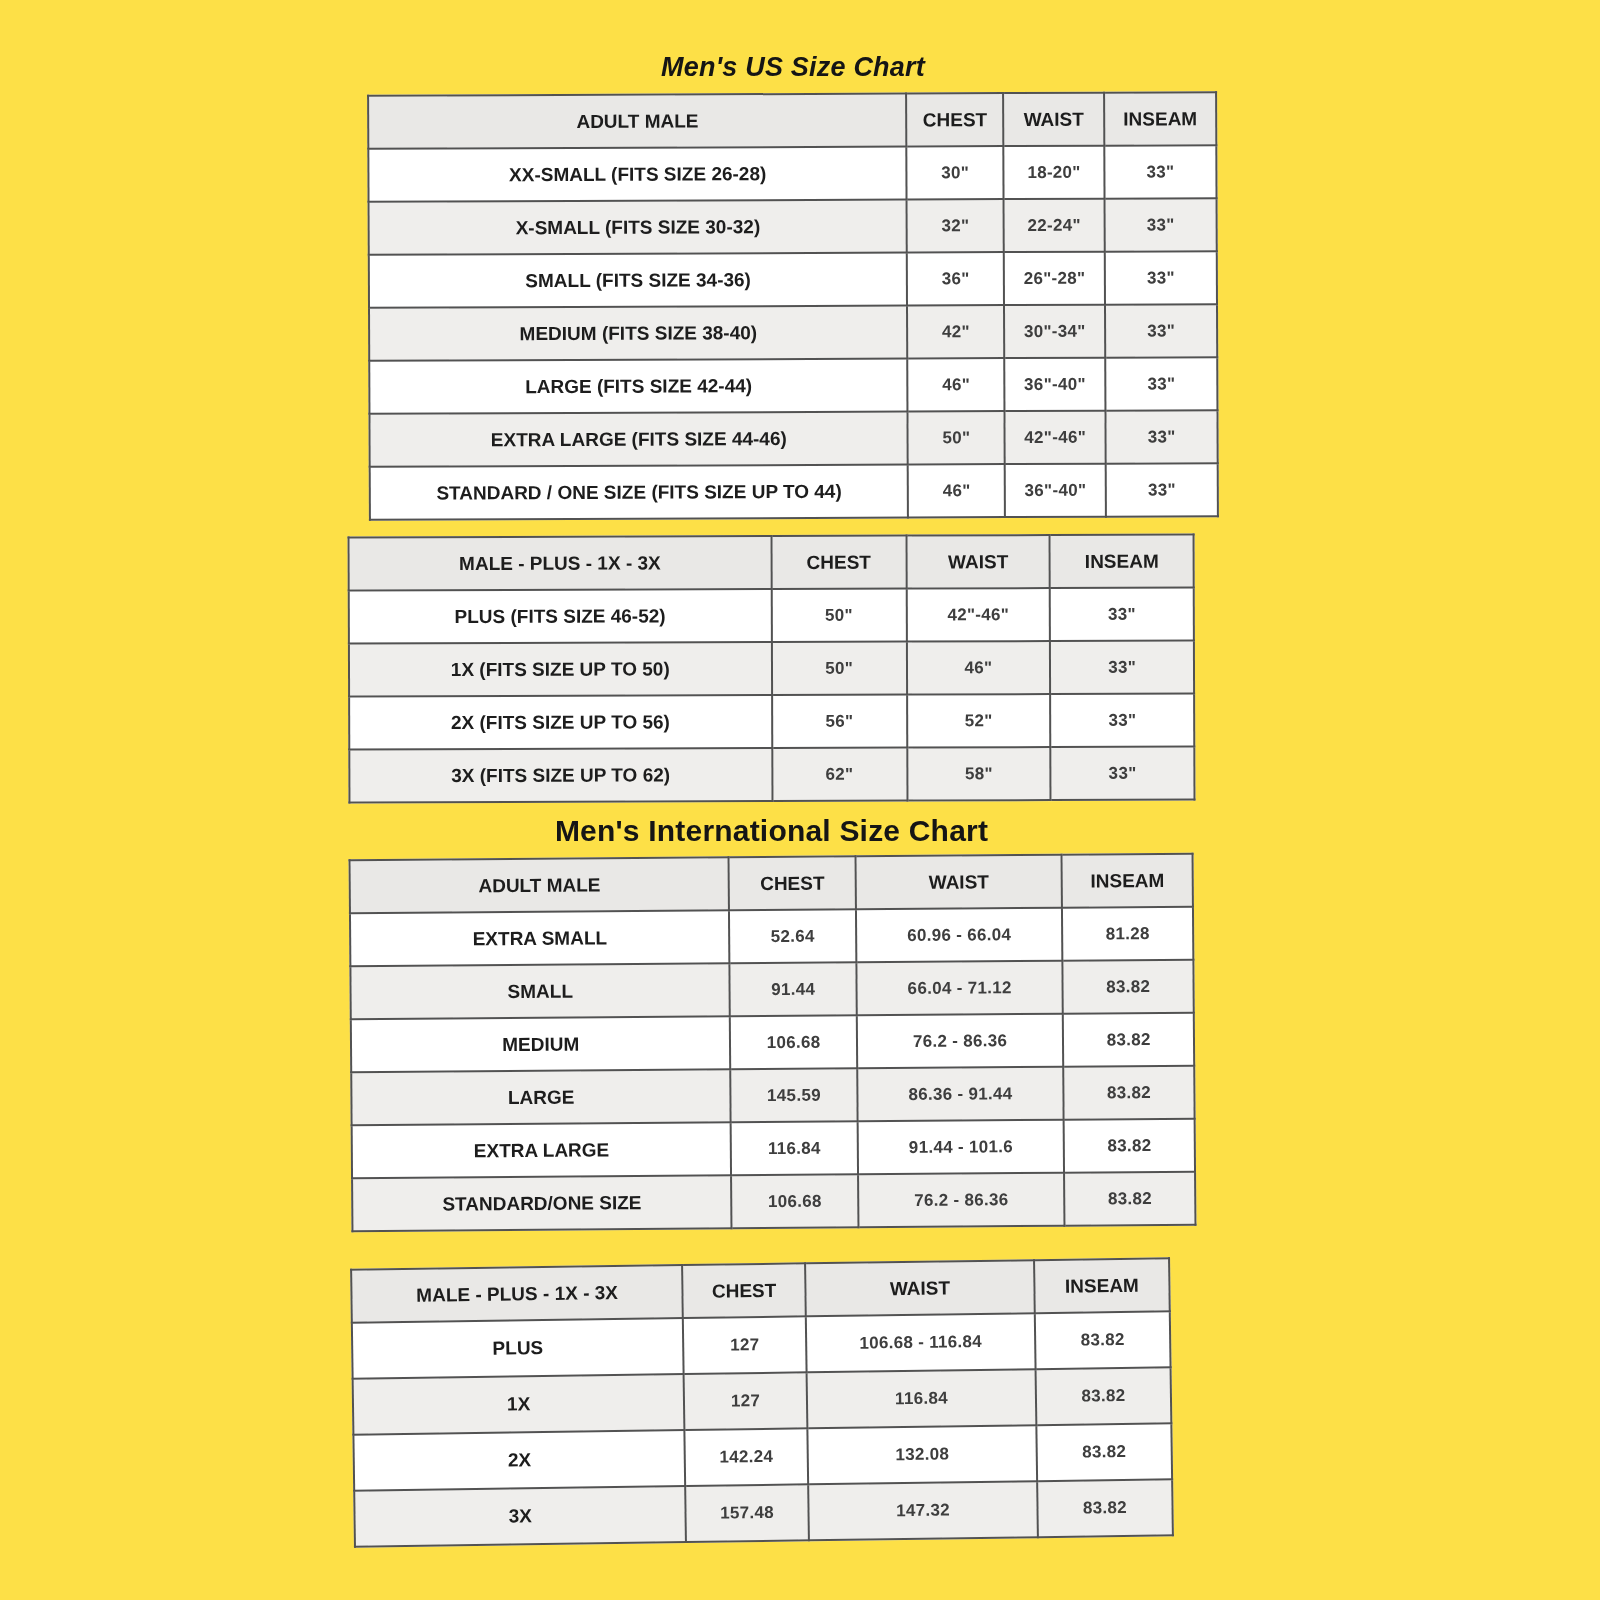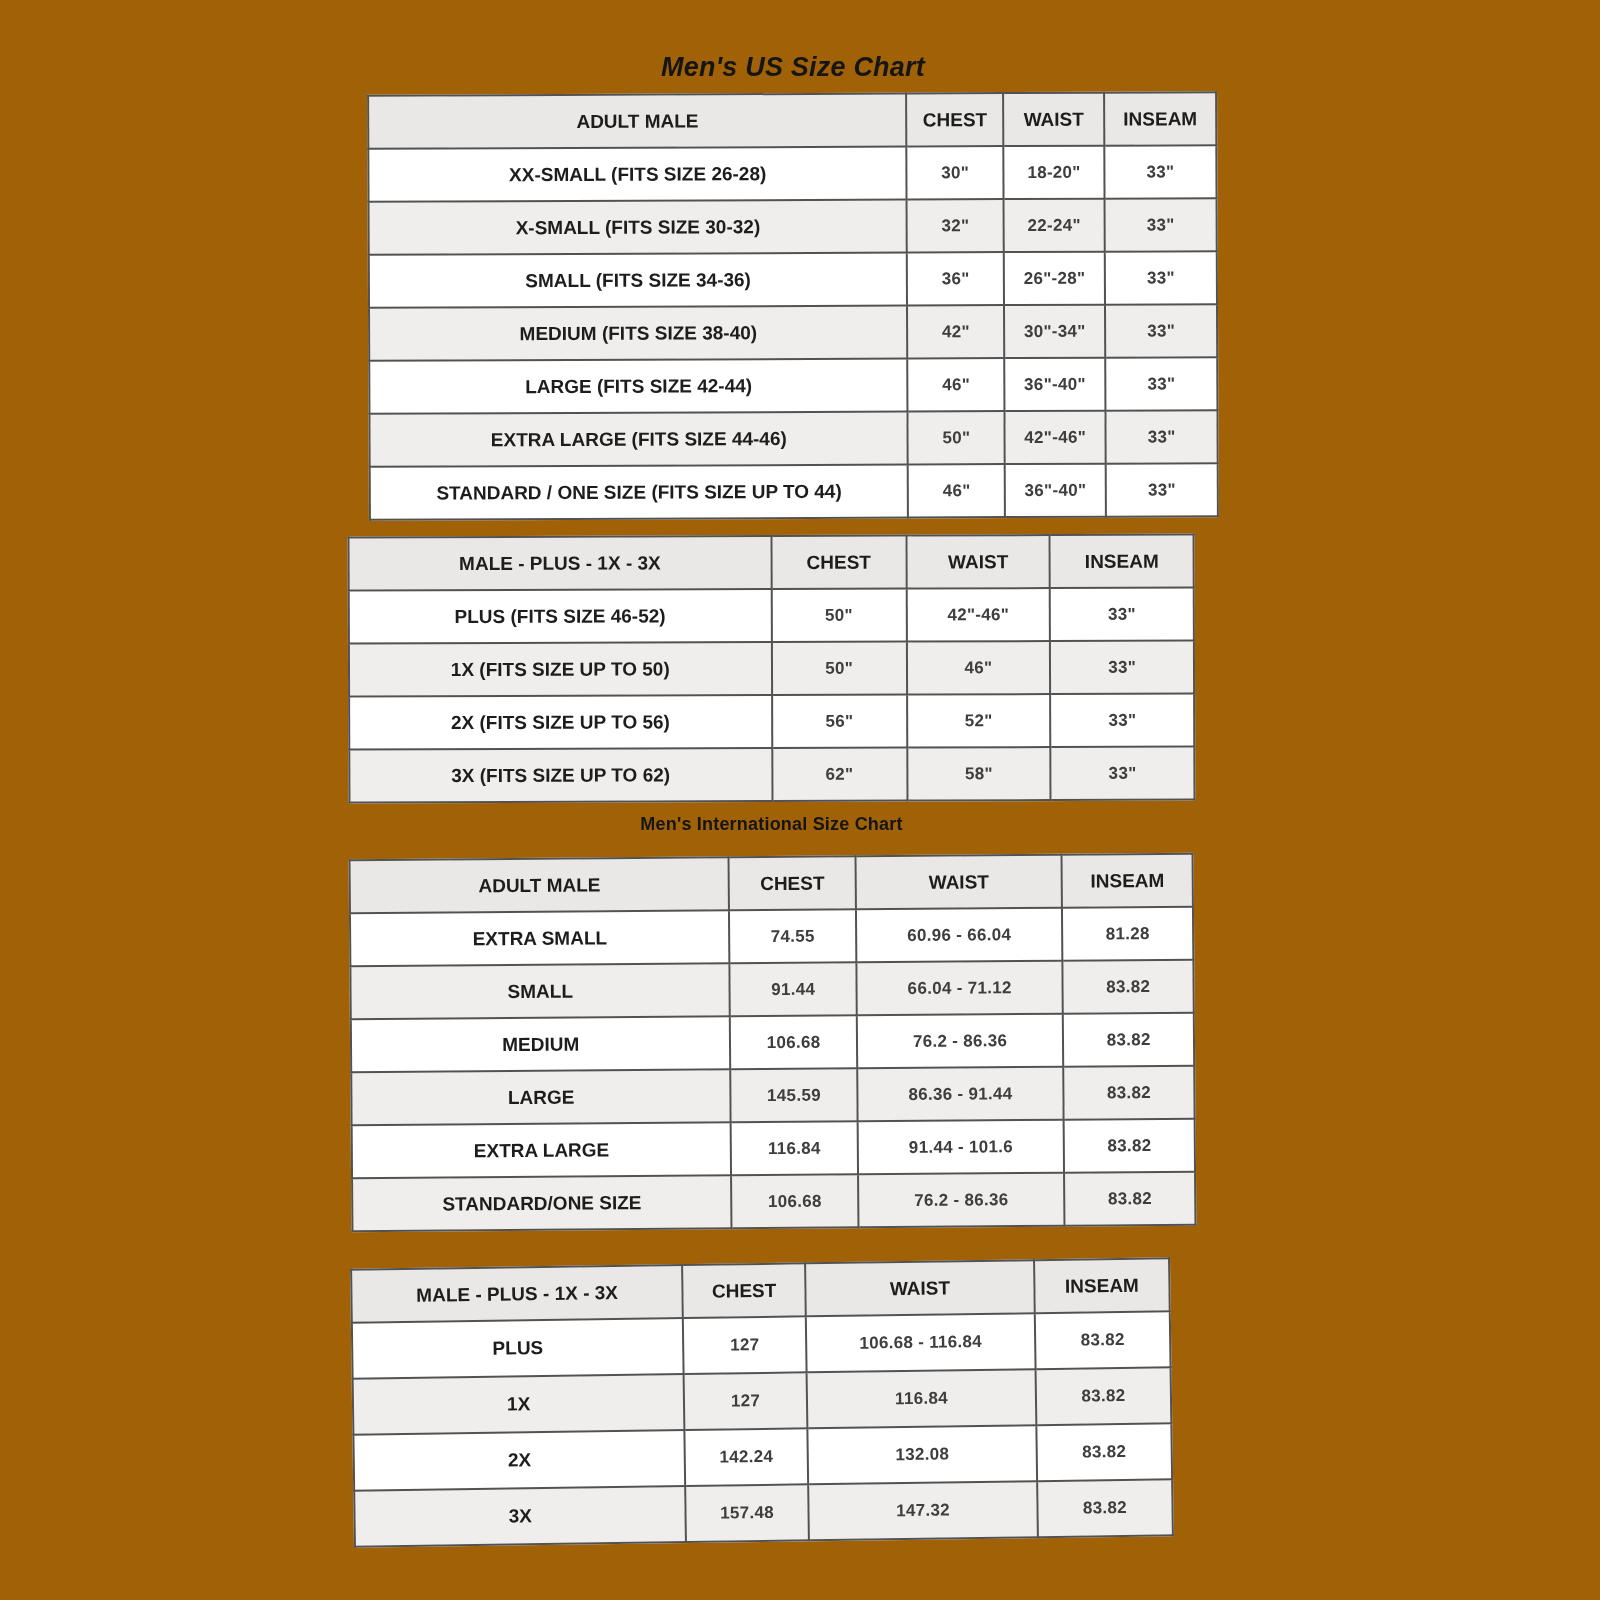--- a/index.html
+++ b/index.html
@@ -5,39 +5,39 @@
   html, body {
     margin: 0;
     padding: 0;
     background: #ffffff;
     font-family: "Liberation Sans", sans-serif;
   }
   .page {
     position: relative;
     width: 1600px;
     height: 1600px;
-    background: #a16207;
+    background: #fde047;
     overflow: hidden;
   }
   .chart-title {
     position: absolute;
     margin: 0;
     text-align: center;
     color: #151515;
     font-weight: bold;
     letter-spacing: 0.2px;
   }
   #title-us {
     top: 52px; left: 368px; width: 850px;
     font-size: 27px;
     font-style: italic;
   }
   #title-intl {
     top: 814px; left: 350px; width: 843px;
-    font-size: 18px;
+    font-size: 30px;
   }
   table.size-table {
     position: absolute;
     border-collapse: collapse;
     table-layout: fixed;
     background: #ffffff;
   }
   table.size-table th,
   table.size-table td {
     border: 2px solid #525252;
@@ -201,21 +201,21 @@
       <tr>
         <th>ADULT MALE</th>
         <th>CHEST</th>
         <th>WAIST</th>
         <th>INSEAM</th>
       </tr>
     </thead>
     <tbody>
       <tr>
         <td class="cell-label">EXTRA SMALL</td>
-        <td class="cell-value">74.55</td>
+        <td class="cell-value">52.64</td>
         <td class="cell-value">60.96 - 66.04</td>
         <td class="cell-value">81.28</td>
       </tr>
       <tr>
         <td class="cell-label">SMALL</td>
         <td class="cell-value">91.44</td>
         <td class="cell-value">66.04 - 71.12</td>
         <td class="cell-value">83.82</td>
       </tr>
       <tr>

